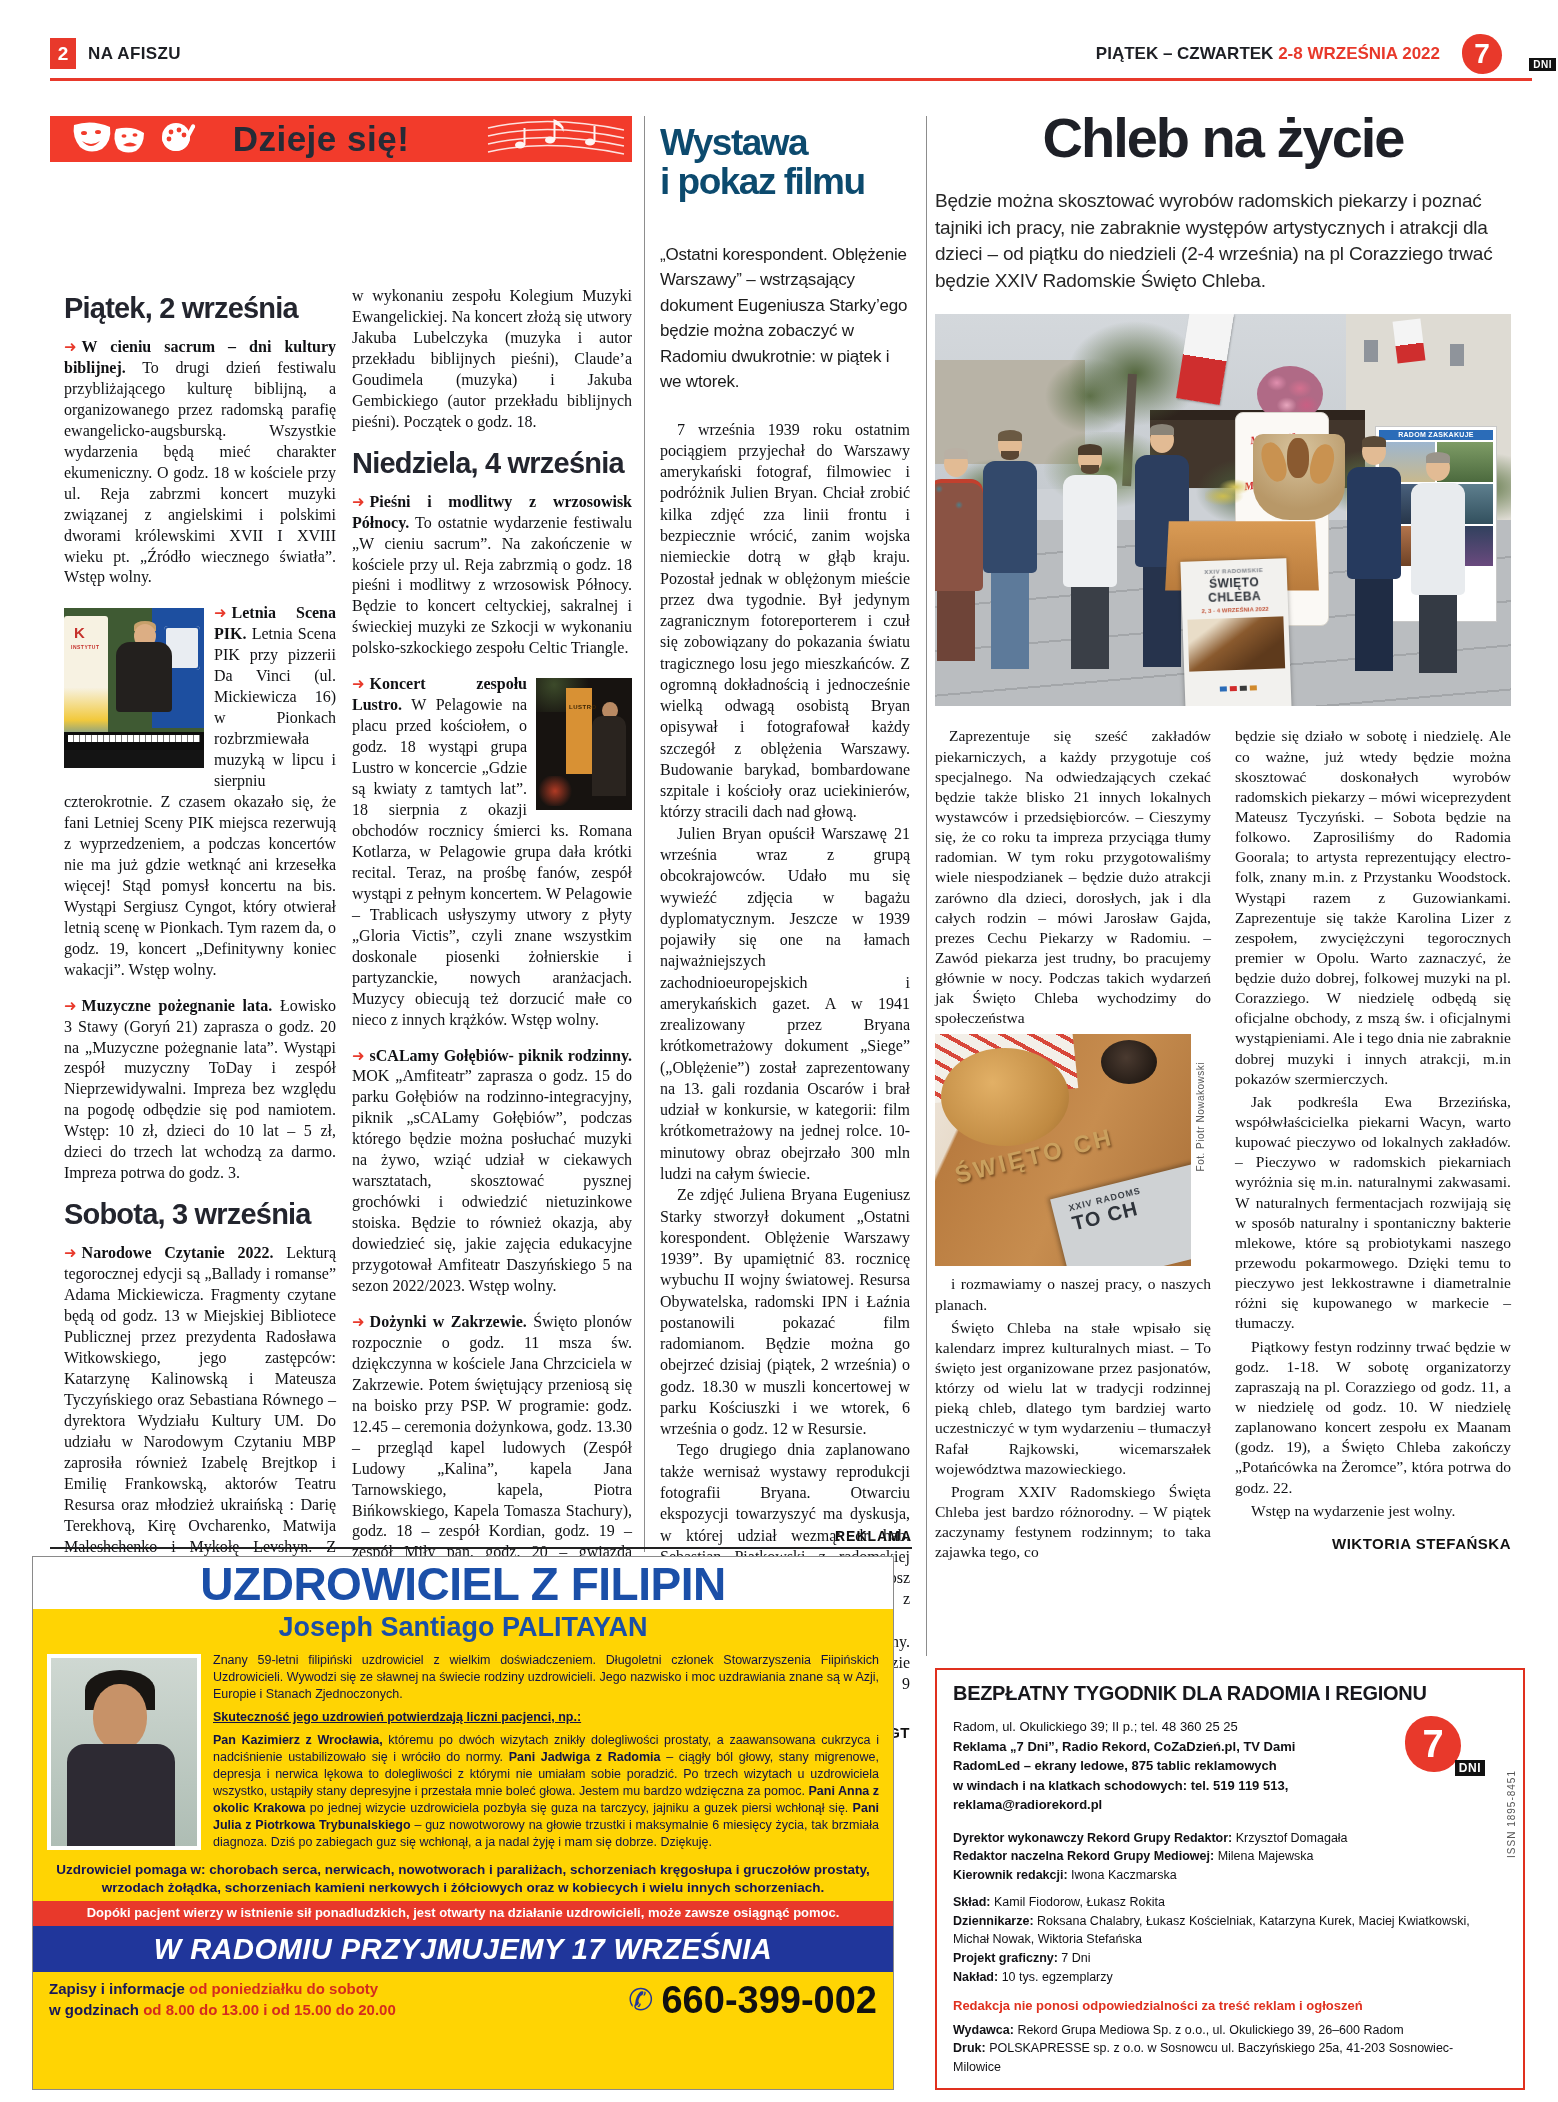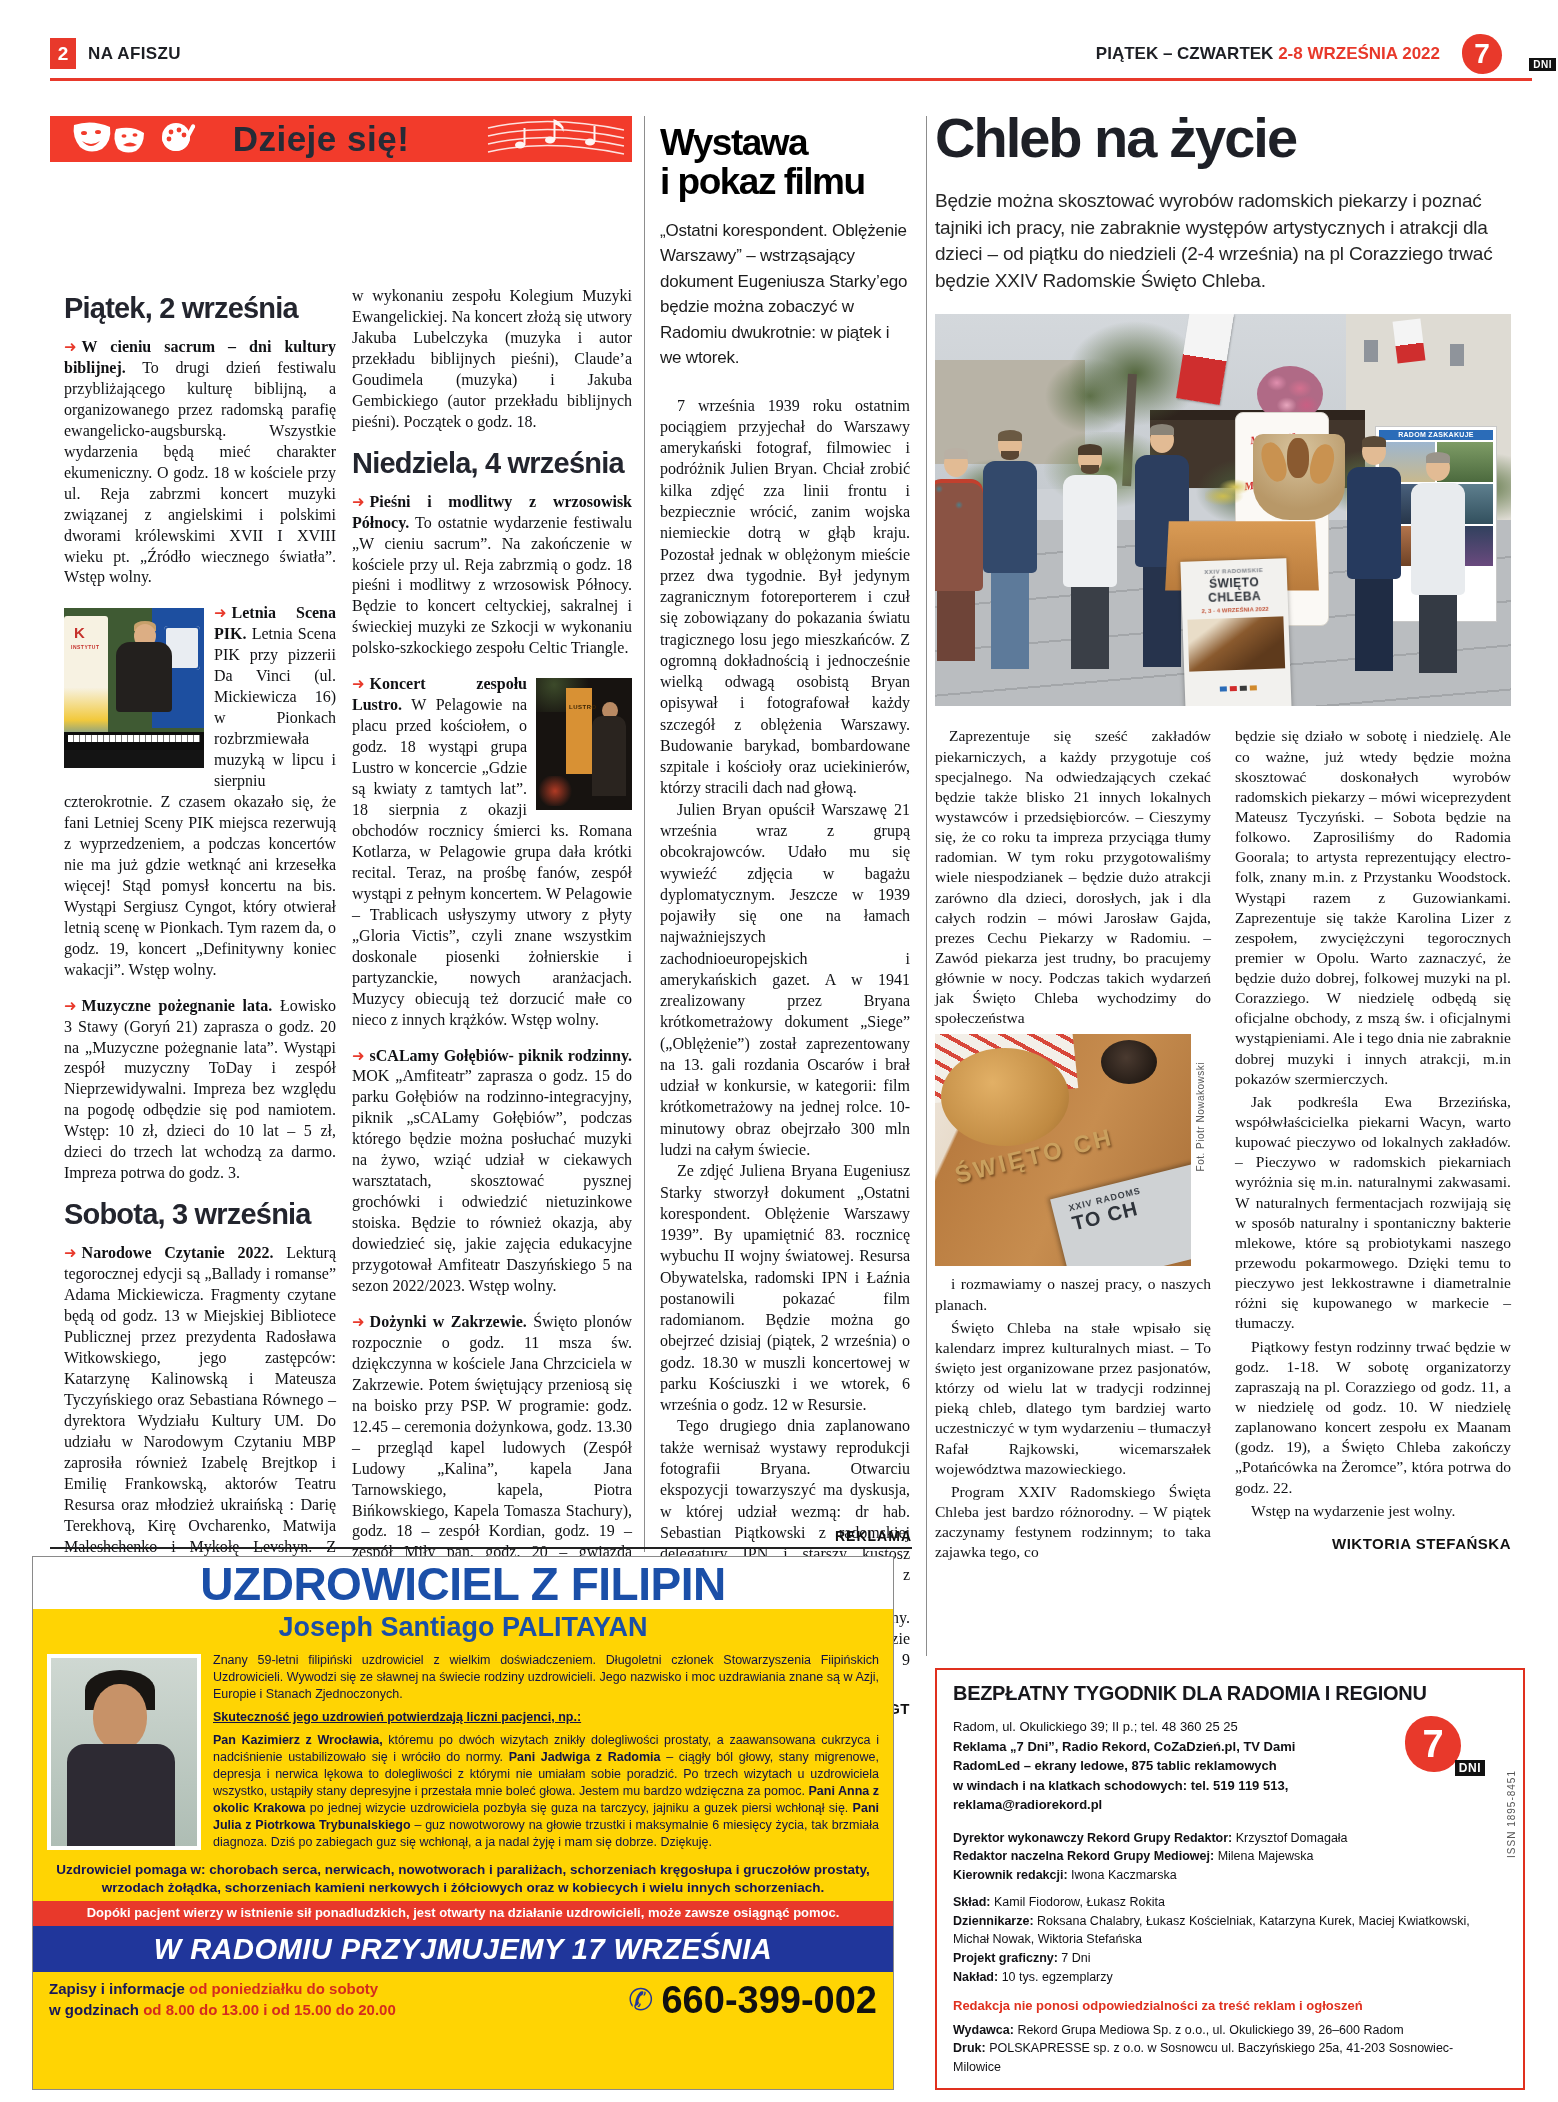--- a/index.html
+++ b/index.html
@@ -52,28 +52,28 @@
   .lus-green{position:absolute;left:0;top:0;width:60px;height:34px;background:radial-gradient(circle at 30% 20%,#3c4a2a,#171310 70%)}
   .lus-poster{position:absolute;left:30px;top:10px;width:26px;height:86px;background:#d89134}
   .lus-ptxt{position:absolute;left:33px;top:26px;font:bold 6px "Liberation Sans",sans-serif;color:#3a2405;letter-spacing:.5px}
   .lus-glow{position:absolute;left:2px;bottom:4px;width:34px;height:30px;background:radial-gradient(circle,#b03a24,#171310 75%)}
   .lus-man{position:absolute;right:6px;top:38px;width:34px;height:80px;background:#2a241f;border-radius:10px 10px 0 0}
   .lus-head{position:absolute;right:14px;top:24px;width:16px;height:17px;background:#b98a63;border-radius:50%}
   
   .vr{position:absolute;width:1px;background:#8d8d8d}
   
   .wystawa{position:absolute;left:660px;top:124px;width:250px}
-  .wy-title{font:bold 37px/1.05 "Liberation Sans",sans-serif;color:#000000;letter-spacing:-1.5px;margin:0 0 16px}
+  .wy-title{font:bold 37px/1.05 "Liberation Sans",sans-serif;color:#0c4a6e;letter-spacing:-1.5px;margin:0 0 40px}
   .wy-lead{font:17px/1.5 "Liberation Sans",sans-serif;color:#1b1b1b;letter-spacing:-.2px;margin:0 0 24px}
   .wy-body p{font:16px/1.33 "Liberation Serif",serif;text-align:justify;margin:0;text-indent:17px}
   .reklama{position:absolute;left:50px;top:1528px;width:862px;text-align:right;
     font:bold 14px "Liberation Sans",sans-serif;color:#111;letter-spacing:1px;border-bottom:2px solid #222;padding-bottom:3px}
   
   .article{position:absolute;left:935px;top:110px;width:576px}
-  .art-h1{font:bold 56px/1.0 "Liberation Sans",sans-serif;color:#1e2027;letter-spacing:-2px;margin:0}
+  .art-h1{font:bold 56px/1.0 "Liberation Sans",sans-serif;color:#1e2027;letter-spacing:-2px;text-align:center;margin:0}
   .art-lead{font:19px/1.4 "Liberation Sans",sans-serif;color:#262626;letter-spacing:-.2px;margin:22px 0 0;text-align:left}
   .art-cols{display:flex;gap:24px;margin-top:20px}
   .acol{width:276px;font:15.5px/1.3 "Liberation Serif",serif;text-align:justify}
   .acol p{margin:0 0 3px;text-indent:16px}
   .art-byline{margin-top:14px}
   
   .photo-group{position:relative;margin-top:20px;width:576px;height:392px;overflow:hidden;background:#cdd1d6}
   .pg{position:absolute}
   .pg-sky{left:0;top:0;width:576px;height:175px;background:linear-gradient(#d4d8dc,#c6cbd0)}
   .pg-bldgr{right:0;top:0;width:165px;height:215px;background:#dedbd3;box-shadow:inset 0 -6px 0 #b9b5aa}

